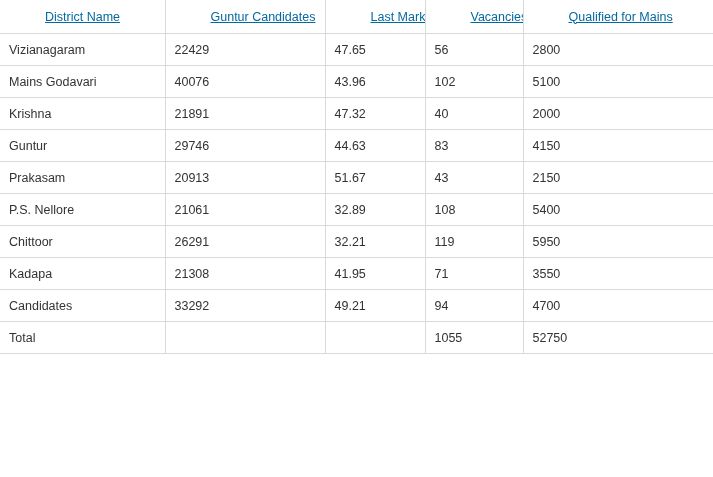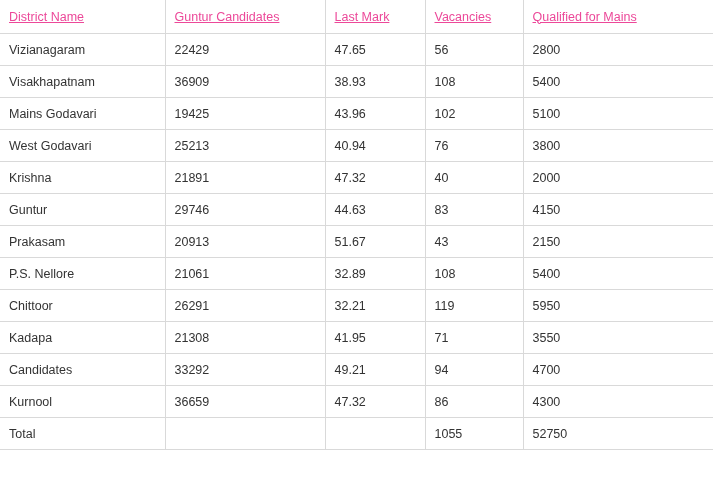--- a/index.html
+++ b/index.html
@@ -44,21 +44,22 @@
     color: #333333;
     white-space: nowrap;
     overflow: hidden;
   }
   table.data-table tr.header-row th {
     border-bottom: 1px solid #d9d9d9;
     height: 33px;
   }
   table.data-table th .hdr-text {
     text-decoration: underline;
-    color: #ec4899;
+    color: #0369a1;
+    margin-left: 36px;
   }
   table.data-table td:last-child,
   table.data-table th:last-child {
     border-right: none;
   }
   table.data-table tr:last-child td {
     border-bottom: 1px solid #d9d9d9;
   }
   .cell-empty { color: transparent; }
 </style>
@@ -85,39 +86,25 @@
     </thead>
     <tbody>
       <tr>
         <td>Vizianagaram</td>
         <td>22429</td>
         <td>47.65</td>
         <td>56</td>
         <td>2800</td>
       </tr>
       <tr>
-        <td>Visakhapatnam</td>
-        <td>36909</td>
-        <td>38.93</td>
-        <td>108</td>
-        <td>5400</td>
-      </tr>
-      <tr>
         <td>Mains Godavari</td>
-        <td>19425</td>
+        <td>40076</td>
         <td>43.96</td>
         <td>102</td>
         <td>5100</td>
-      </tr>
-      <tr>
-        <td>West Godavari</td>
-        <td>25213</td>
-        <td>40.94</td>
-        <td>76</td>
-        <td>3800</td>
       </tr>
       <tr>
         <td>Krishna</td>
         <td>21891</td>
         <td>47.32</td>
         <td>40</td>
         <td>2000</td>
       </tr>
       <tr>
         <td>Guntur</td>
@@ -155,27 +142,20 @@
         <td>3550</td>
       </tr>
       <tr>
         <td>Candidates</td>
         <td>33292</td>
         <td>49.21</td>
         <td>94</td>
         <td>4700</td>
       </tr>
       <tr>
-        <td>Kurnool</td>
-        <td>36659</td>
-        <td>47.32</td>
-        <td>86</td>
-        <td>4300</td>
-      </tr>
-      <tr>
         <td>Total</td>
         <td class="cell-empty"></td>
         <td class="cell-empty"></td>
         <td>1055</td>
         <td>52750</td>
       </tr>
     </tbody>
   </table>
 </div>
 

